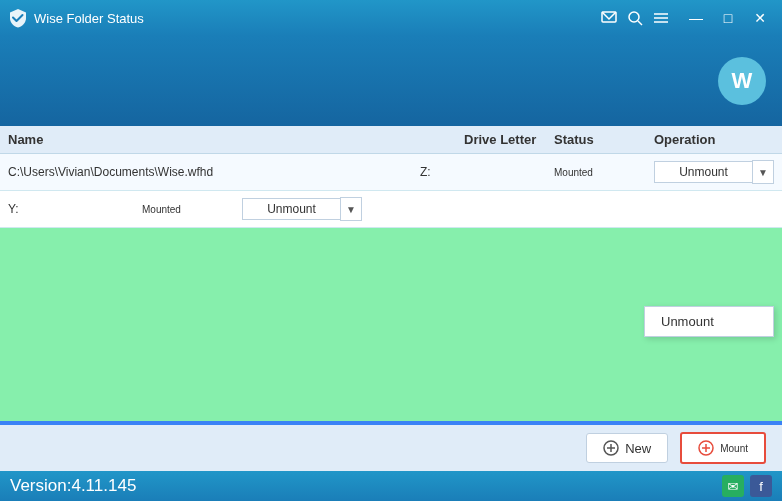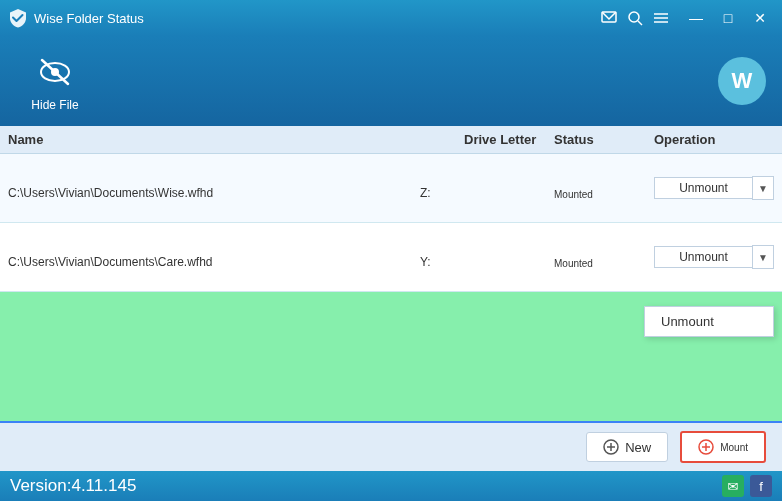--- a/index.html
+++ b/index.html
@@ -118,22 +118,22 @@
       color: #333;
     }
     .col-name { flex: 1; }
     .col-drive { width: 90px; }
     .col-status { width: 100px; }
     .col-operation { width: 120px; }
 
     
     .table-row {
       display: flex;
-      align-items: flex-end;
-      padding: 22px 8px;
+      align-items: center;
+      padding: 6px 8px;
       border-bottom: 1px solid #d0e8f0;
       background: white;
       color: #333;
     }
     .table-row:nth-child(even) { background: #f5faff; }
 
     .row-name { flex: 1; font-size: 12px; }
     .row-drive { width: 90px; font-size: 12px; }
     .row-status { width: 100px; font-size: 10px; margin-left: 44px; }
     .row-operation {
@@ -183,21 +183,21 @@
       font-size: 13px;
     }
     .dropdown-item.highlighted {
       border: 2px solid #e74c3c;
     }
 
     
     .bottom-bar {
       height: 50px;
       background: #e0ecf8;
-      border-top: 2px solid #3b82f6;
+      border-top: 4px solid #3b82f6;
       display: flex;
       align-items: center;
       justify-content: flex-end;
       padding: 0 16px;
       gap: 12px;
       position: absolute;
       bottom: 30px;
       left: 0;
       right: 0;
     }
@@ -290,29 +290,20 @@
       <line x1="2" y1="13" x2="16" y2="13" stroke="white" stroke-width="1.5"></line>
     </svg>
     <div class="title-btn">—</div>
     <div class="title-btn">□</div>
     <div class="title-btn close">✕</div>
   </div>
 </div>
 
 <div class="toolbar">
 
-  <div class="toolbar-btn">
-    <svg width="42" height="42" viewBox="0 0 42 42">
-
-      <ellipse cx="21" cy="22" rx="14" ry="9" fill="none" stroke="white" stroke-width="2"></ellipse>
-      <circle cx="21" cy="22" r="4" fill="white"></circle>
-      <line x1="8" y1="10" x2="34" y2="34" stroke="white" stroke-width="2.5" stroke-linecap="round"></line>
-    </svg>
-    <span class="toolbar-btn-label">Hide File</span>
-  </div>
 
 
   <div class="avatar">W</div>
 </div>
 
 <div class="content">
 
   <div class="table-header">
     <span class="col-name">Name</span>
     <span class="col-drive">Drive Letter</span>
@@ -324,21 +315,20 @@
     <span class="row-name">C:\Users\Vivian\Documents\Wise.wfhd</span>
     <span class="row-drive">Z:</span>
     <span class="row-status">Mounted</span>
     <div class="row-operation">
       <button class="unmount-btn">Unmount</button>
       <div class="dropdown-arrow">▼</div>
     </div>
   </div>
 
   <div class="table-row">
-    <span class="row-name">C:\Users\Vivian\Documents\Care.wfhd</span>
     <span class="row-drive">Y:</span>
     <span class="row-status">Mounted</span>
     <div class="row-operation">
       <button class="unmount-btn">Unmount</button>
       <div class="dropdown-arrow">▼</div>
     </div>
   </div>
 
   <div class="dropdown-menu">
     <div class="dropdown-item">Unmount</div>

